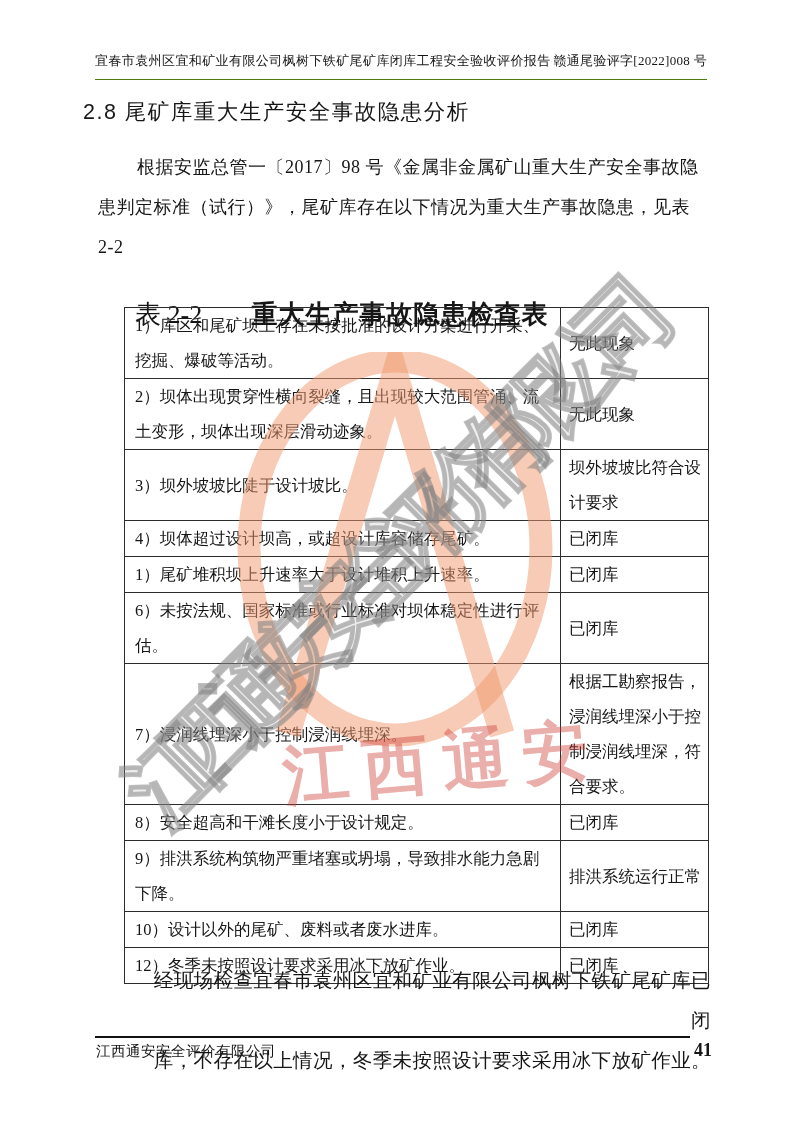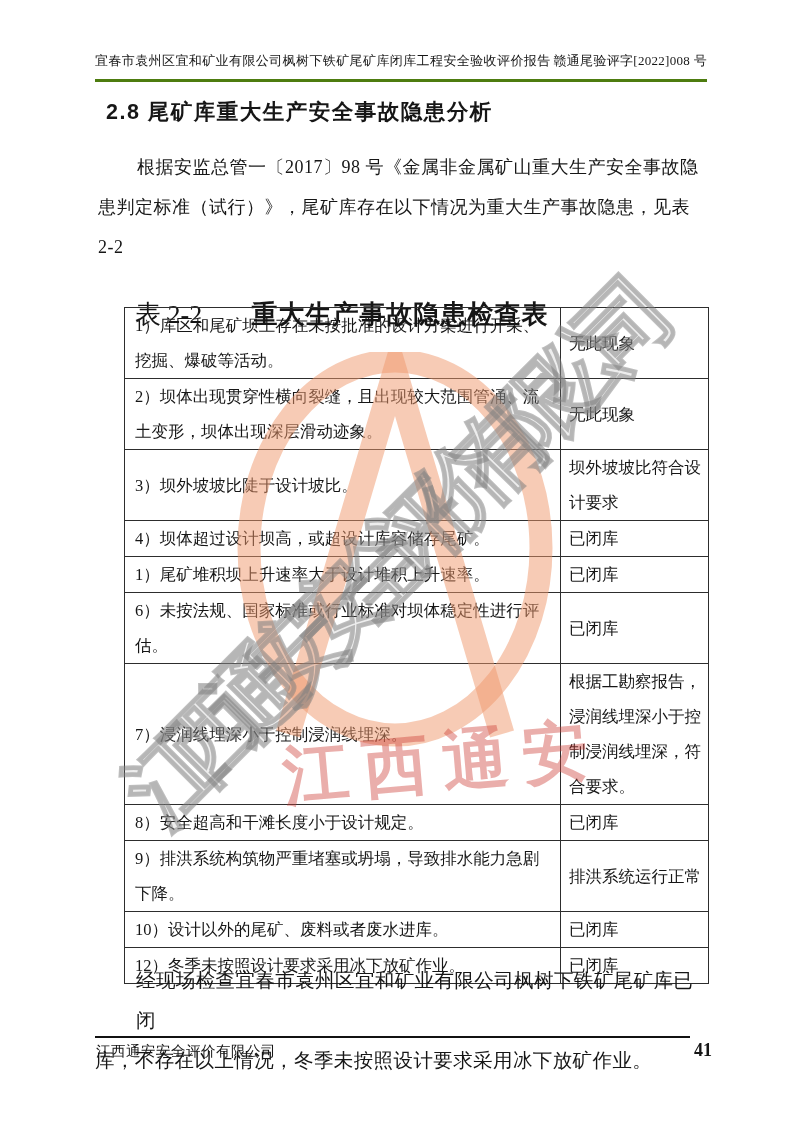--- a/index.html
+++ b/index.html
@@ -17,32 +17,32 @@
 
   
   .content { position: absolute; inset: 0; z-index: 1; }
 
   .doc-header {
     position: absolute;
     left: 95px; right: 93px; top: 52px;
     display: flex; justify-content: space-between; align-items: flex-end;
     font-size: 13px;
     padding-bottom: 9px;
-    border-bottom: 3px solid #4d7c0f;
+    border-bottom: 1px solid #4d7c0f;
     white-space: nowrap;
   }
   .doc-header .left { letter-spacing: 0.4px; }
   .doc-header .right { letter-spacing: 0.3px; }
 
   .section-heading {
     position: absolute;
-    left: 106px; top: 97px;
+    left: 83px; top: 97px;
     font-family: "Liberation Sans", "DejaVu Sans", sans-serif;
     font-size: 21.5px;
-    font-weight: 700;
+    font-weight: 400;
     letter-spacing: 1.5px;
   }
 
   .intro {
     position: absolute;
     left: 98px; top: 147px;
     width: 614px;
     font-size: 18px;
     line-height: 40px;
     letter-spacing: 0.5px;
@@ -81,20 +81,21 @@
   td.q-cell { width: 436px; padding: 0 6px 0 10px; }
   td.a-cell { width: 148px; padding: 0 4px 0 8px; }
 
   .closing {
     position: absolute;
     left: 95px; top: 961px;
     width: 616px;
     font-size: 19.5px;
     line-height: 40px;
     letter-spacing: 0.4px;
+    text-align: right;
   }
   .closing .line.indent { padding-left: 41px; }
 
   .footer-rule {
     position: absolute;
     left: 95px; top: 1036px;
     width: 595px;
     border-top: 2.5px solid #111;
   }
   .footer-company {

